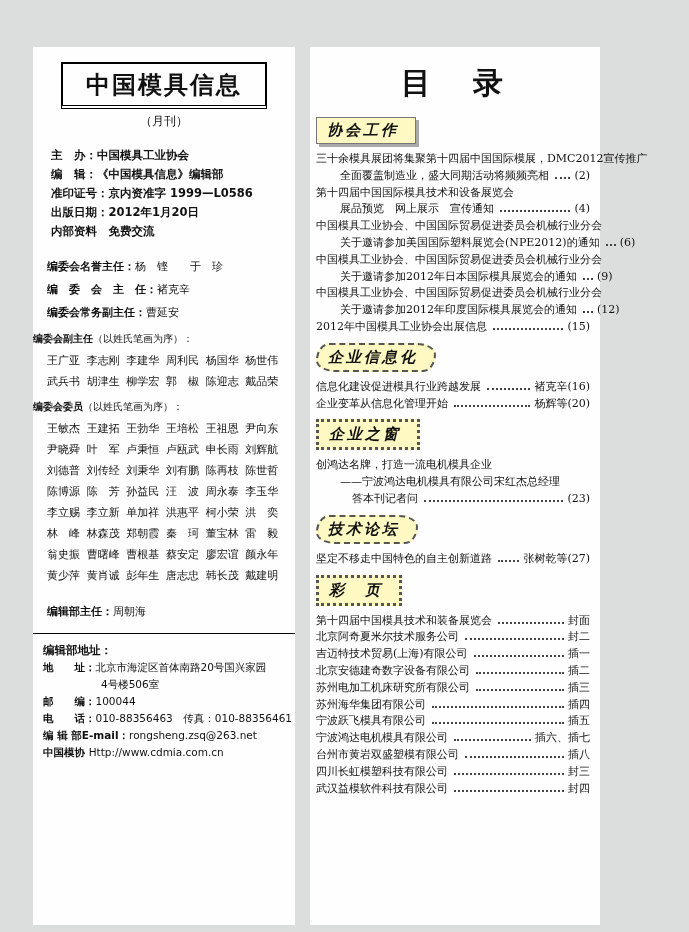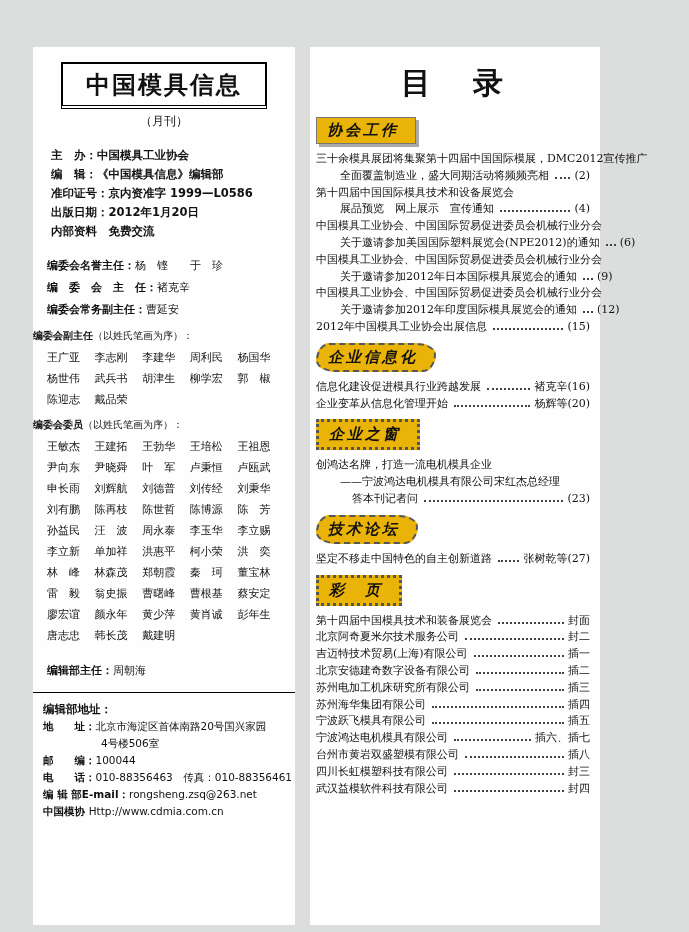--- a/index.html
+++ b/index.html
@@ -21,25 +21,25 @@
     border-bottom:4px double #000;
     text-align:center;padding:5px 2px 4px;
   }
   .mag-title{font-size:24px;font-weight:bold;letter-spacing:2px;}
   .mag-sub{text-align:center;font-size:12px;margin-top:4px;font-family:"DejaVu Serif","Liberation Serif",serif;}
   .pub-info{margin:16px 0 0 18px;}
   .pub-line{font-size:11.5px;font-weight:bold;line-height:19px;white-space:nowrap;}
   .committee{margin:14px 0 0 14px;}
   .comm-row{font-size:11px;line-height:22px;white-space:nowrap;}
   .comm-label{font-weight:bold;}
-  .comm-names{font-family:Liberation Mono, monospace;}
+  .comm-names{font-family:Liberation Sans, sans-serif;}
   .grid-header{font-size:10px;line-height:22px;margin-left:0;margin-top:4px;white-space:nowrap;}
   .grid-header .b{font-weight:bold;}
   .name-grid{
-    display:grid;grid-template-columns:repeat(5,1fr);
+    display:grid;grid-template-columns:repeat(6,1fr);
     margin:0 10px 0 14px;
     font-family:"DejaVu Serif","Liberation Serif",serif;
     font-size:11px;line-height:21px;
   }
   .name-cell{white-space:nowrap;}
   .divider{border-top:1.5px solid #000;margin:10px 0 8px;}
   .addr{margin:0 8px 0 10px;}
   .addr-heading{font-size:11.5px;font-weight:bold;line-height:17px;}
   .addr-line{font-size:10.5px;line-height:17px;white-space:nowrap;}
   .addr-line .lbl{font-weight:bold;}
@@ -51,21 +51,21 @@
     letter-spacing:6px;margin-top:16px;
   }
   .toc-body{padding:6px 10px 0 6px;}
   .sec-hdr{
     display:inline-block;
     font-family:"DejaVu Serif","Liberation Serif",serif;
     font-style:italic;font-weight:bold;
     font-size:15px;letter-spacing:3px;
     padding:3px 16px 3px 10px;
     margin:7px 0 7px 0;
-    background:#eab308;
+    background:#fef9c3;
   }
   .hdr-box{border:1.5px solid #777;box-shadow:3px 3px 0 #aaa;}
   .hdr-wavy{border:2px dashed #555;border-radius:14px 20px 14px 20px / 18px 12px 18px 12px;}
   .hdr-beaded{border:3px dotted #555;}
   .entry{margin:0;}
   .entry-line{
     display:flex;align-items:baseline;
     font-family:"DejaVu Serif","Liberation Serif",serif;
     font-size:11px;line-height:16.8px;
   }

